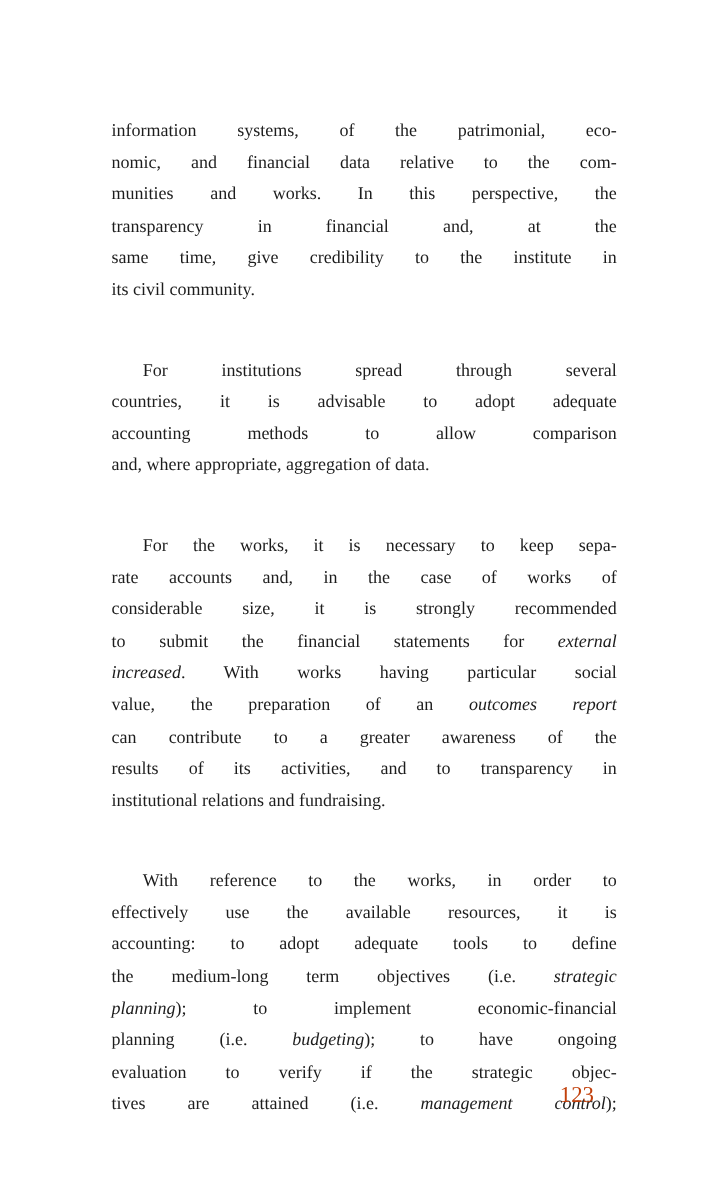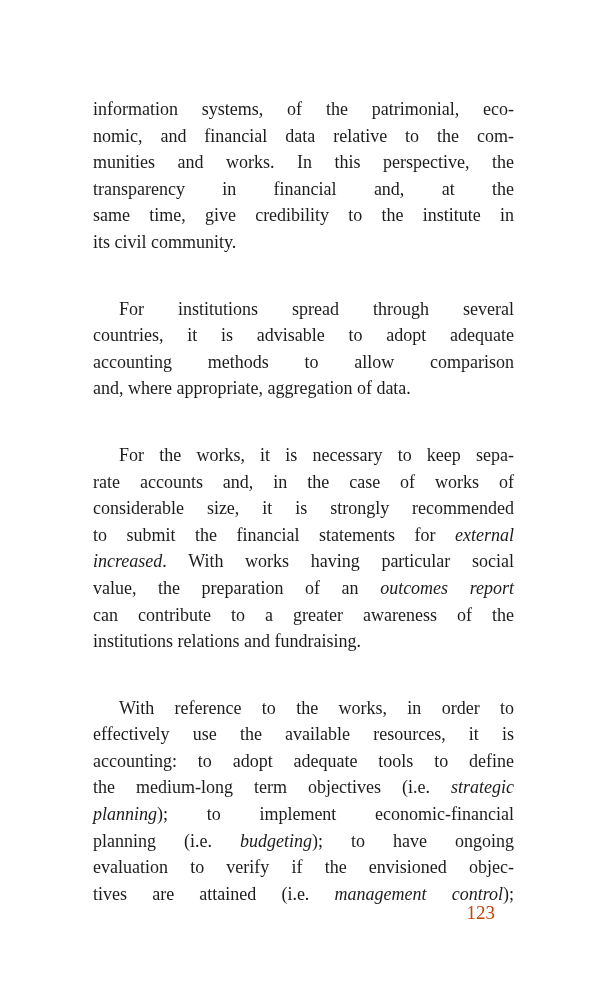--- a/index.html
+++ b/index.html
@@ -1,21 +1,21 @@
 <!DOCTYPE html>
 <html><head>
 <meta charset="utf-8">
 <style>
   html, body { margin: 0; padding: 0; background: #ffffff; }
   body { width: 606px; height: 1000px; position: relative; overflow: hidden; }
   .page { position: absolute; left: 0; top: 0; width: 606px; height: 1000px; background: #fff; }
   .text-block {
     position: absolute; left: 93px; top: 96px; width: 421px;
     font-family: "Liberation Serif", "DejaVu Serif", serif;
-    font-size: 18px; color: #1c1c1c;
+    font-size: 15px; color: #1c1c1c;
   }
   .line {
     display: block; height: 26.6px; line-height: 26.6px;
     text-align: justify; text-align-last: justify; white-space: nowrap;
   }
   .line.last { text-align-last: left; }
   .line.indent { text-indent: 26px; margin-top: 40px; }
   .seg { font-style: normal; }
   .seg.it { font-style: italic; }
   .page-number {
@@ -38,24 +38,25 @@
       <span class="line"><span class="seg">countries, it is advisable to adopt adequate</span></span>
       <span class="line"><span class="seg">accounting methods to allow comparison</span></span>
       <span class="line last"><span class="seg">and, where appropriate, aggregation of data.</span></span>
       <span class="line indent"><span class="seg">For the works, it is necessary to keep sepa-</span></span>
       <span class="line"><span class="seg">rate accounts and, in the case of works of</span></span>
       <span class="line"><span class="seg">considerable size, it is strongly recommended</span></span>
       <span class="line"><span class="seg">to submit the financial statements for </span><span class="seg it">external</span></span>
       <span class="line"><span class="seg it">increased</span><span class="seg">. With works having particular social</span></span>
       <span class="line"><span class="seg">value, the preparation of an </span><span class="seg it">outcomes report</span></span>
       <span class="line"><span class="seg">can contribute to a greater awareness of the</span></span>
-      <span class="line last"><span class="seg">institutions relations and fundraising.</span></span>
+      <span class="line"><span class="seg">results of its activities, and to transparency in</span></span>
+      <span class="line last"><span class="seg">institutional relations and fundraising.</span></span>
       <span class="line indent"><span class="seg">With reference to the works, in order to</span></span>
       <span class="line"><span class="seg">effectively use the available resources, it is</span></span>
       <span class="line"><span class="seg">accounting: to adopt adequate tools to define</span></span>
       <span class="line"><span class="seg">the medium-long term objectives (i.e. </span><span class="seg it">strategic</span></span>
       <span class="line"><span class="seg it">planning</span><span class="seg">); to implement economic-financial</span></span>
       <span class="line"><span class="seg">planning (i.e. </span><span class="seg it">budgeting</span><span class="seg">); to have ongoing</span></span>
-      <span class="line"><span class="seg">evaluation to verify if the envisioned objec-</span></span>
+      <span class="line"><span class="seg">evaluation to verify if the strategic objec-</span></span>
       <span class="line"><span class="seg">tives are attained (i.e. </span><span class="seg it">management control</span><span class="seg">);</span></span>
     </div>
   <div class="page-number">123</div>
 </div>
 
 </body></html>

